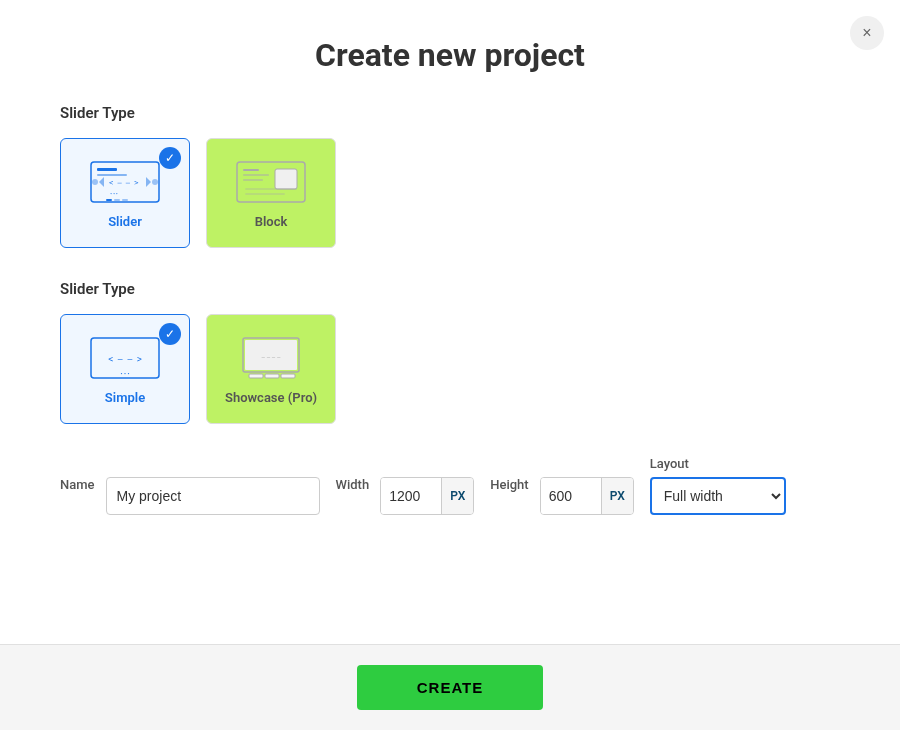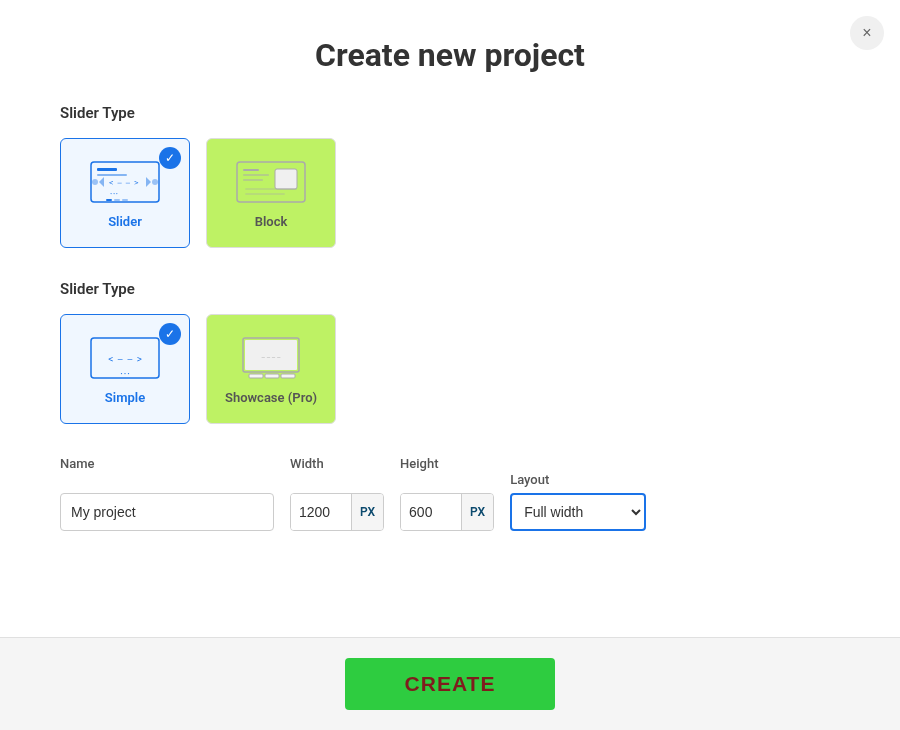--- a/index.html
+++ b/index.html
@@ -138,22 +138,22 @@
       margin-bottom: 20px;
     }
     .settings-row {
       display: flex;
       align-items: flex-end;
       gap: 16px;
       flex-wrap: nowrap;
     }
     .field-group {
       display: flex;
-      flex-direction: column;
-      gap: 22px;
+      flex-direction: row;
+      gap: 11px;
     }
     .field-label {
       font-size: 13px;
       color: #555;
       font-weight: 500;
     }
     .field-input {
       height: 38px;
       border: 1px solid #ccc;
       border-radius: 4px;
@@ -203,25 +203,25 @@
       padding: 0 8px;
       font-size: 14px;
       color: #333;
       background: #fff;
       width: 136px;
       outline: none;
       cursor: pointer;
     }
     .create-btn {
       background: #2ecc40;
-      color: #7f1d1d;
+      color: #000000;
       border: none;
       border-radius: 4px;
       padding: 14px 60px;
-      font-size: 21px;
+      font-size: 15px;
       font-weight: 700;
       letter-spacing: 1px;
       cursor: pointer;
       text-transform: uppercase;
     }
     .pro-label {
       color: #aaa;
     }
   </style>
 </head>

